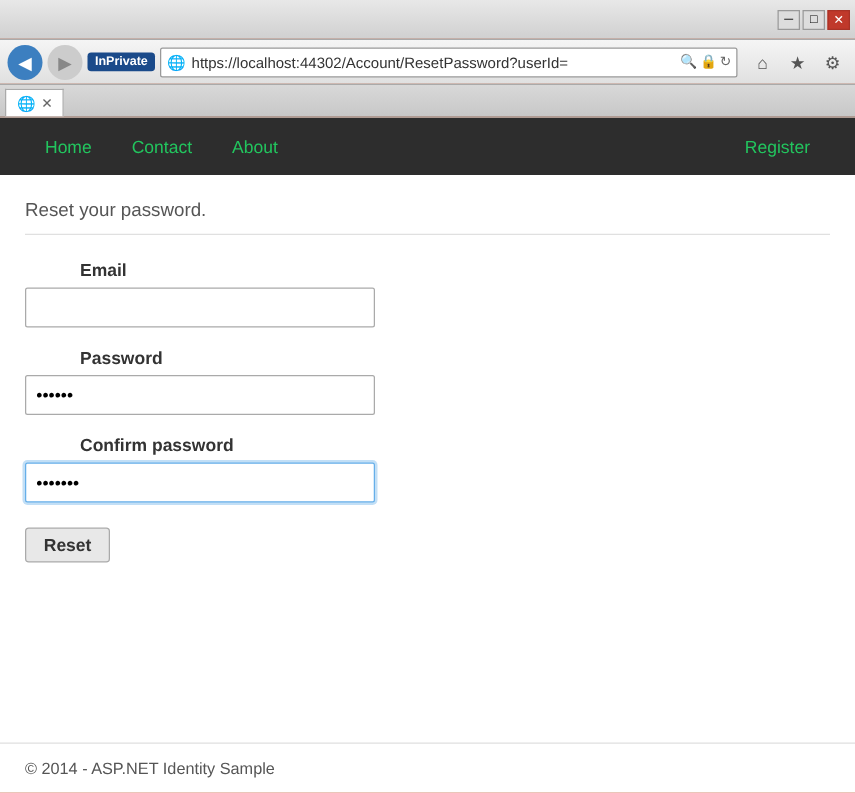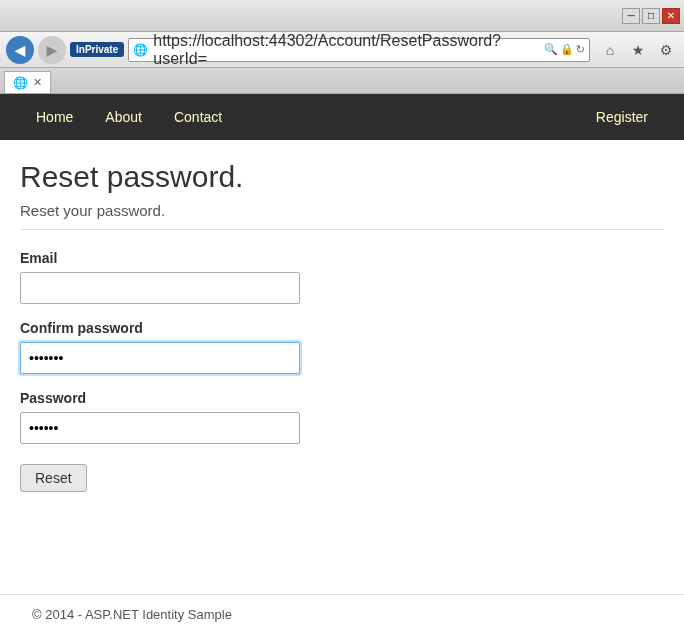--- a/index.html
+++ b/index.html
@@ -110,21 +110,21 @@
       width: 16px;
       height: 16px;
       display: flex;
       align-items: center;
       justify-content: center;
       font-size: 12px;
       color: #1a6bbf;
     }
 
     .address-text {
-      font-size: 16px;
+      font-size: 12px;
       color: #333;
       flex: 1;
     }
 
     .address-icons {
       display: flex;
       align-items: center;
       gap: 2px;
       color: #666;
       font-size: 11px;
@@ -194,21 +194,21 @@
       padding: 0 20px;
     }
 
     .site-nav-left {
       display: flex;
       gap: 0;
       flex: 1;
     }
 
     .site-nav-item {
-      color: #fef9c3;
+      color: #22c55e;
       font-size: 14px;
       padding: 12px 16px;
       cursor: pointer;
       text-decoration: none;
     }
 
     .site-nav-right {
       display: flex;
       gap: 0;
     }
@@ -241,20 +241,21 @@
     .form-group {
       margin-bottom: 16px;
     }
 
     .form-label {
       display: block;
       font-size: 14px;
       font-weight: bold;
       color: #333;
       margin-bottom: 6px;
+      margin-left: 44px;
     }
 
     .form-input {
       display: block;
       width: 280px;
       height: 32px;
       border: 1px solid #aaa;
       border-radius: 2px;
       padding: 4px 8px;
       font-size: 14px;
@@ -267,25 +268,26 @@
 
     .reset-btn {
       background: #e8e8e8;
       border: 1px solid #aaa;
       border-radius: 3px;
       padding: 5px 14px;
       font-size: 14px;
       cursor: pointer;
       color: #333;
       margin-top: 4px;
+      font-weight: bold;
     }
 
     .site-footer {
       border-top: 1px solid #e0e0e0;
-      padding: 12px 32px;
+      padding: 12px 20px;
       font-size: 13px;
       color: #555;
       background: white;
     }
   </style>
 </head>
 <body>
 
 <div class="browser-window">
 
@@ -326,49 +328,48 @@
       <span class="ie-icon">🌐</span>
       <span class="tab-close">✕</span>
     </div>
   </div>
 
   <div class="website">
 
     <nav class="site-nav">
       <div class="site-nav-left">
         <a class="site-nav-item">Home</a>
+        <a class="site-nav-item">Contact</a>
         <a class="site-nav-item">About</a>
-        <a class="site-nav-item">Contact</a>
       </div>
       <div class="site-nav-right">
         <a class="site-nav-item">Register</a>
       </div>
     </nav>
 
     <div class="site-content">
-      <h1 class="page-title">Reset password.</h1>
       <p class="page-subtitle">Reset your password.</p>
       <hr class="divider">
 
       <form>
         <div class="form-group">
           <label class="form-label">Email</label>
           <input type="email" class="form-input" style="">
         </div>
 
         <div class="form-group">
+          <label class="form-label">Password</label>
+          <input type="password" class="form-input" value="123456" style="">
+        </div>
+
+        <div class="form-group">
           <label class="form-label">Confirm password</label>
           <input type="password" class="form-input focused" value="1234567" style="">
         </div>
 
-        <div class="form-group">
-          <label class="form-label">Password</label>
-          <input type="password" class="form-input" value="123456" style="">
-        </div>
-
         <button type="submit" class="reset-btn">Reset</button>
       </form>
     </div>
 
     <div class="site-footer">
       <span>© 2014 - ASP.NET Identity Sample</span>
     </div>
   </div>
 </div>
 

